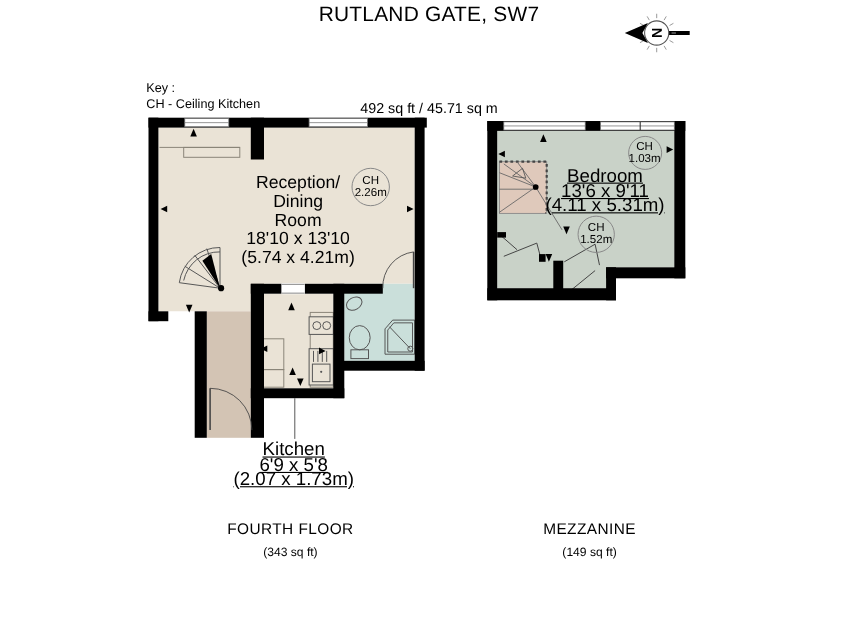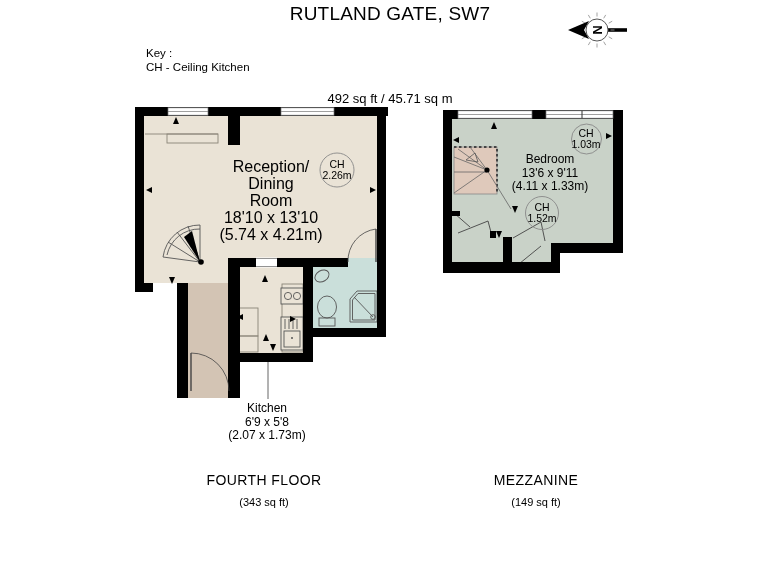--- a/index.html
+++ b/index.html
@@ -5,21 +5,21 @@
   html,body{margin:0;padding:0;background:#ffffff;}
   .page{position:relative;width:768px;height:576px;background:#fff;overflow:hidden;
         font-family:"Liberation Sans", sans-serif;color:#000;}
   .abs{position:absolute;}
   .ctr{transform:translateX(-50%);text-align:center;white-space:nowrap;}
   .title{font-size:19px;letter-spacing:0.2px;}
   .subtitle{font-size:13px;}
   .areaTotal{font-size:13px;}
   .keyBlock{font-size:11.5px;line-height:14px;}
   .roomLabel{font-size:16px;line-height:17px;}
-  .roomLabelSm{font-size:12px;line-height:13.5px;}
+  .roomLabelSm{font-size:17px;line-height:13.5px;text-decoration:underline;}
   .chLabel{position:absolute;transform:translate(-50%,-50%);text-align:center;
            font-size:10.5px;line-height:11px;white-space:nowrap;}
   .floorName{font-size:14px;letter-spacing:0.4px;}
   .floorArea{font-size:11px;}
   .footerLine{font-size:11px;line-height:13.5px;}
   svg{position:absolute;left:0;top:0;}
 </style>
 </head>
 <body>
 
@@ -216,21 +216,21 @@
       </g>
       <circle cx="597" cy="30" r="11" fill="#fff" stroke="#555" stroke-width="1"></circle>
       <polygon points="568,30 589,21 584,30 589,39" fill="#000"></polygon>
       <text transform="translate(597,30) rotate(90)" text-anchor="middle" dominant-baseline="central" font-family="Liberation Sans, sans-serif" font-size="13" font-weight="bold" fill="#000">N</text>
     </g>
   </svg>
 
   <div class="abs ctr title" style="left:390px;top:3px;">RUTLAND GATE, SW7</div>
   <div class="abs ctr areaTotal" style="left:390px;top:47px;margin-top:44px;">492 sq ft / 45.71 sq m</div>
 
-  <div class="abs keyBlock" style="left:133px;top:46px;margin-left:13px;">
+  <div class="abs keyBlock" style="left:133px;top:74px;">
     <div>Key :</div>
     <div>CH - Ceiling Kitchen</div>
   </div>
 
   <div class="abs ctr roomLabel" style="left:271px;top:158px;">
     <div>Reception/</div>
     <div>Dining</div>
     <div>Room</div>
     <div>18'10 x 13'10</div>
     <div>(5.74 x 4.21m)</div>
@@ -243,21 +243,21 @@
 
   <div class="abs ctr roomLabelSm" style="left:267px;top:402px;">
     <div>Kitchen</div>
     <div>6'9 x 5'8</div>
     <div>(2.07 x 1.73m)</div>
   </div>
 
   <div class="abs ctr roomLabelSm" style="left:550px;top:153px;">
     <div>Bedroom</div>
     <div>13'6 x 9'11</div>
-    <div>(4.11 x 1.33m)</div>
+    <div>(4.11 x 5.31m)</div>
   </div>
 
   <div class="chLabel" style="left:586px;top:139px;">
     <div>CH</div>
     <div>1.03m</div>
   </div>
 
   <div class="chLabel" style="left:542px;top:213px;">
     <div>CH</div>
     <div>1.52m</div>

